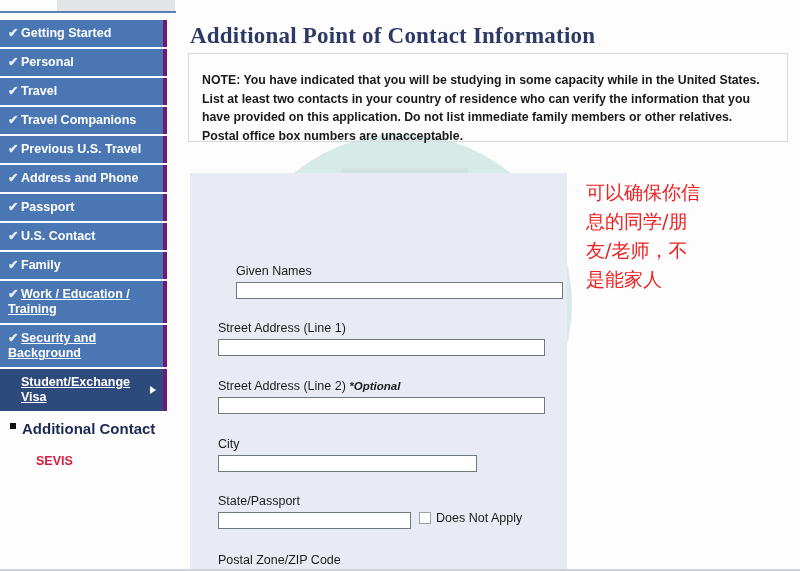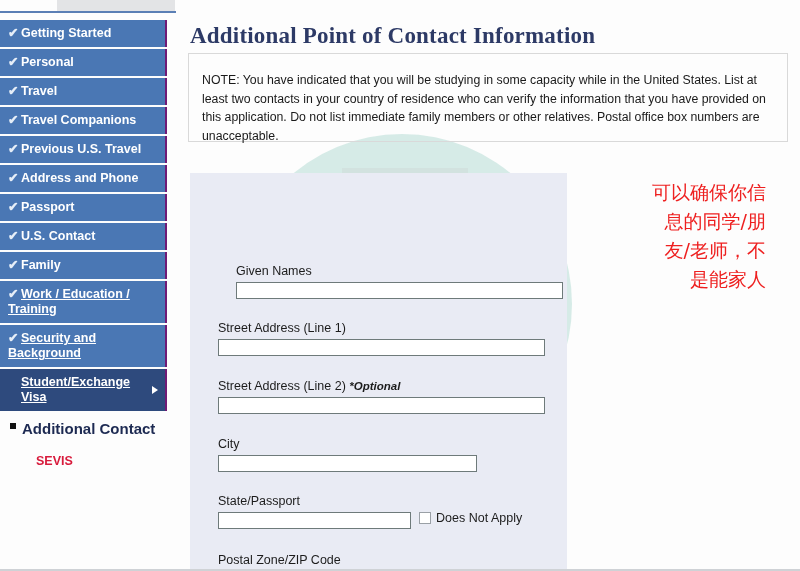--- a/index.html
+++ b/index.html
@@ -69,21 +69,21 @@
   .nav-item {
     position: relative;
     background: #4a77b4;
     color: #ffffff;
     font-size: 12.5px;
     font-weight: bold;
     padding: 6px 8px 6px 8px;
     margin-bottom: 2px;
     box-sizing: border-box;
     line-height: 15px;
-    border-right: 2px solid #701a75;
+    border-right: 4px solid #701a75;
   }
   .nav-item .chk {
     display: inline-block;
     width: 13px;
     color: #e6eef8;
     font-weight: bold;
   }
   .nav-item.tall { line-height: 15px; text-decoration: underline; }
   .nav-item.active {
     background: #2e4a7d;
@@ -138,20 +138,21 @@
     background: transparent;
     box-sizing: border-box;
   }
   .note-text {
     position: absolute;
     left: 202px; top: 71px;
     width: 565px;
     font-size: 12.3px;
     color: #1a1a1a;
     line-height: 18.5px;
+    font-weight: bold;
   }
 
   
   .form-panel {
     position: absolute;
     left: 190px; top: 173px;
     width: 377px; height: 398px;
     background: #e9ebf4;
   }
   .field {
@@ -201,21 +202,20 @@
 
   
   .annotation {
     position: absolute;
     left: 586px; top: 178px;
     width: 180px;
     color: #ee2020;
     font-size: 19px;
     line-height: 29px;
     font-family: "DejaVu Sans", sans-serif;
-    text-align: right;
   }
 
   
   .bottom-rule {
     position: absolute;
     left: 0px; top: 569px;
     width: 800px; height: 2px;
     background: #cfd2d6;
   }
 </style>

